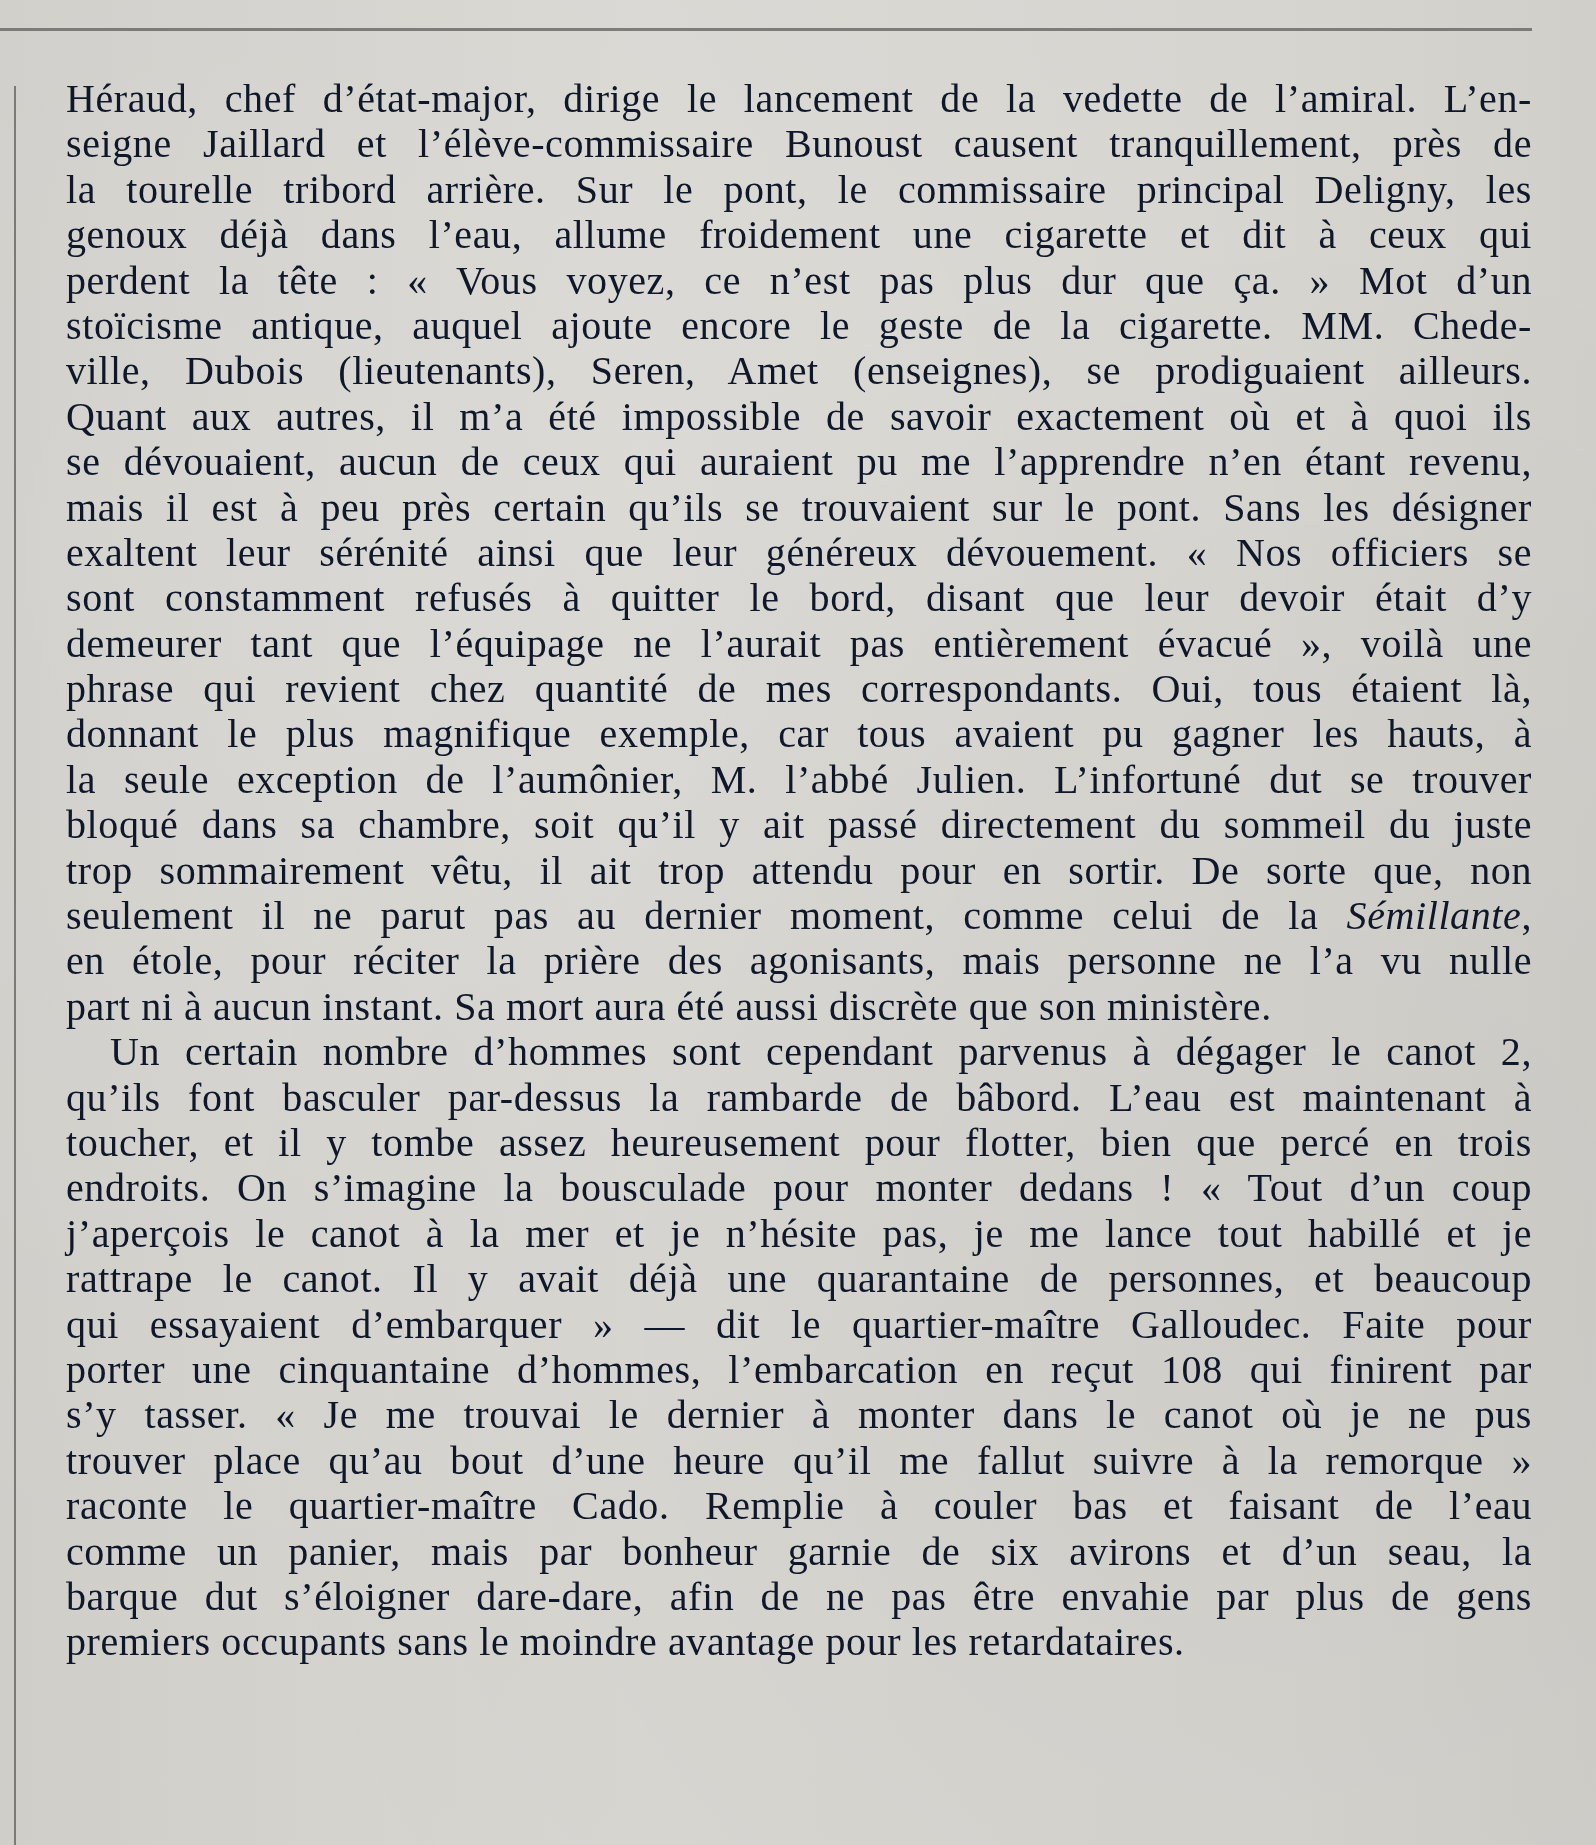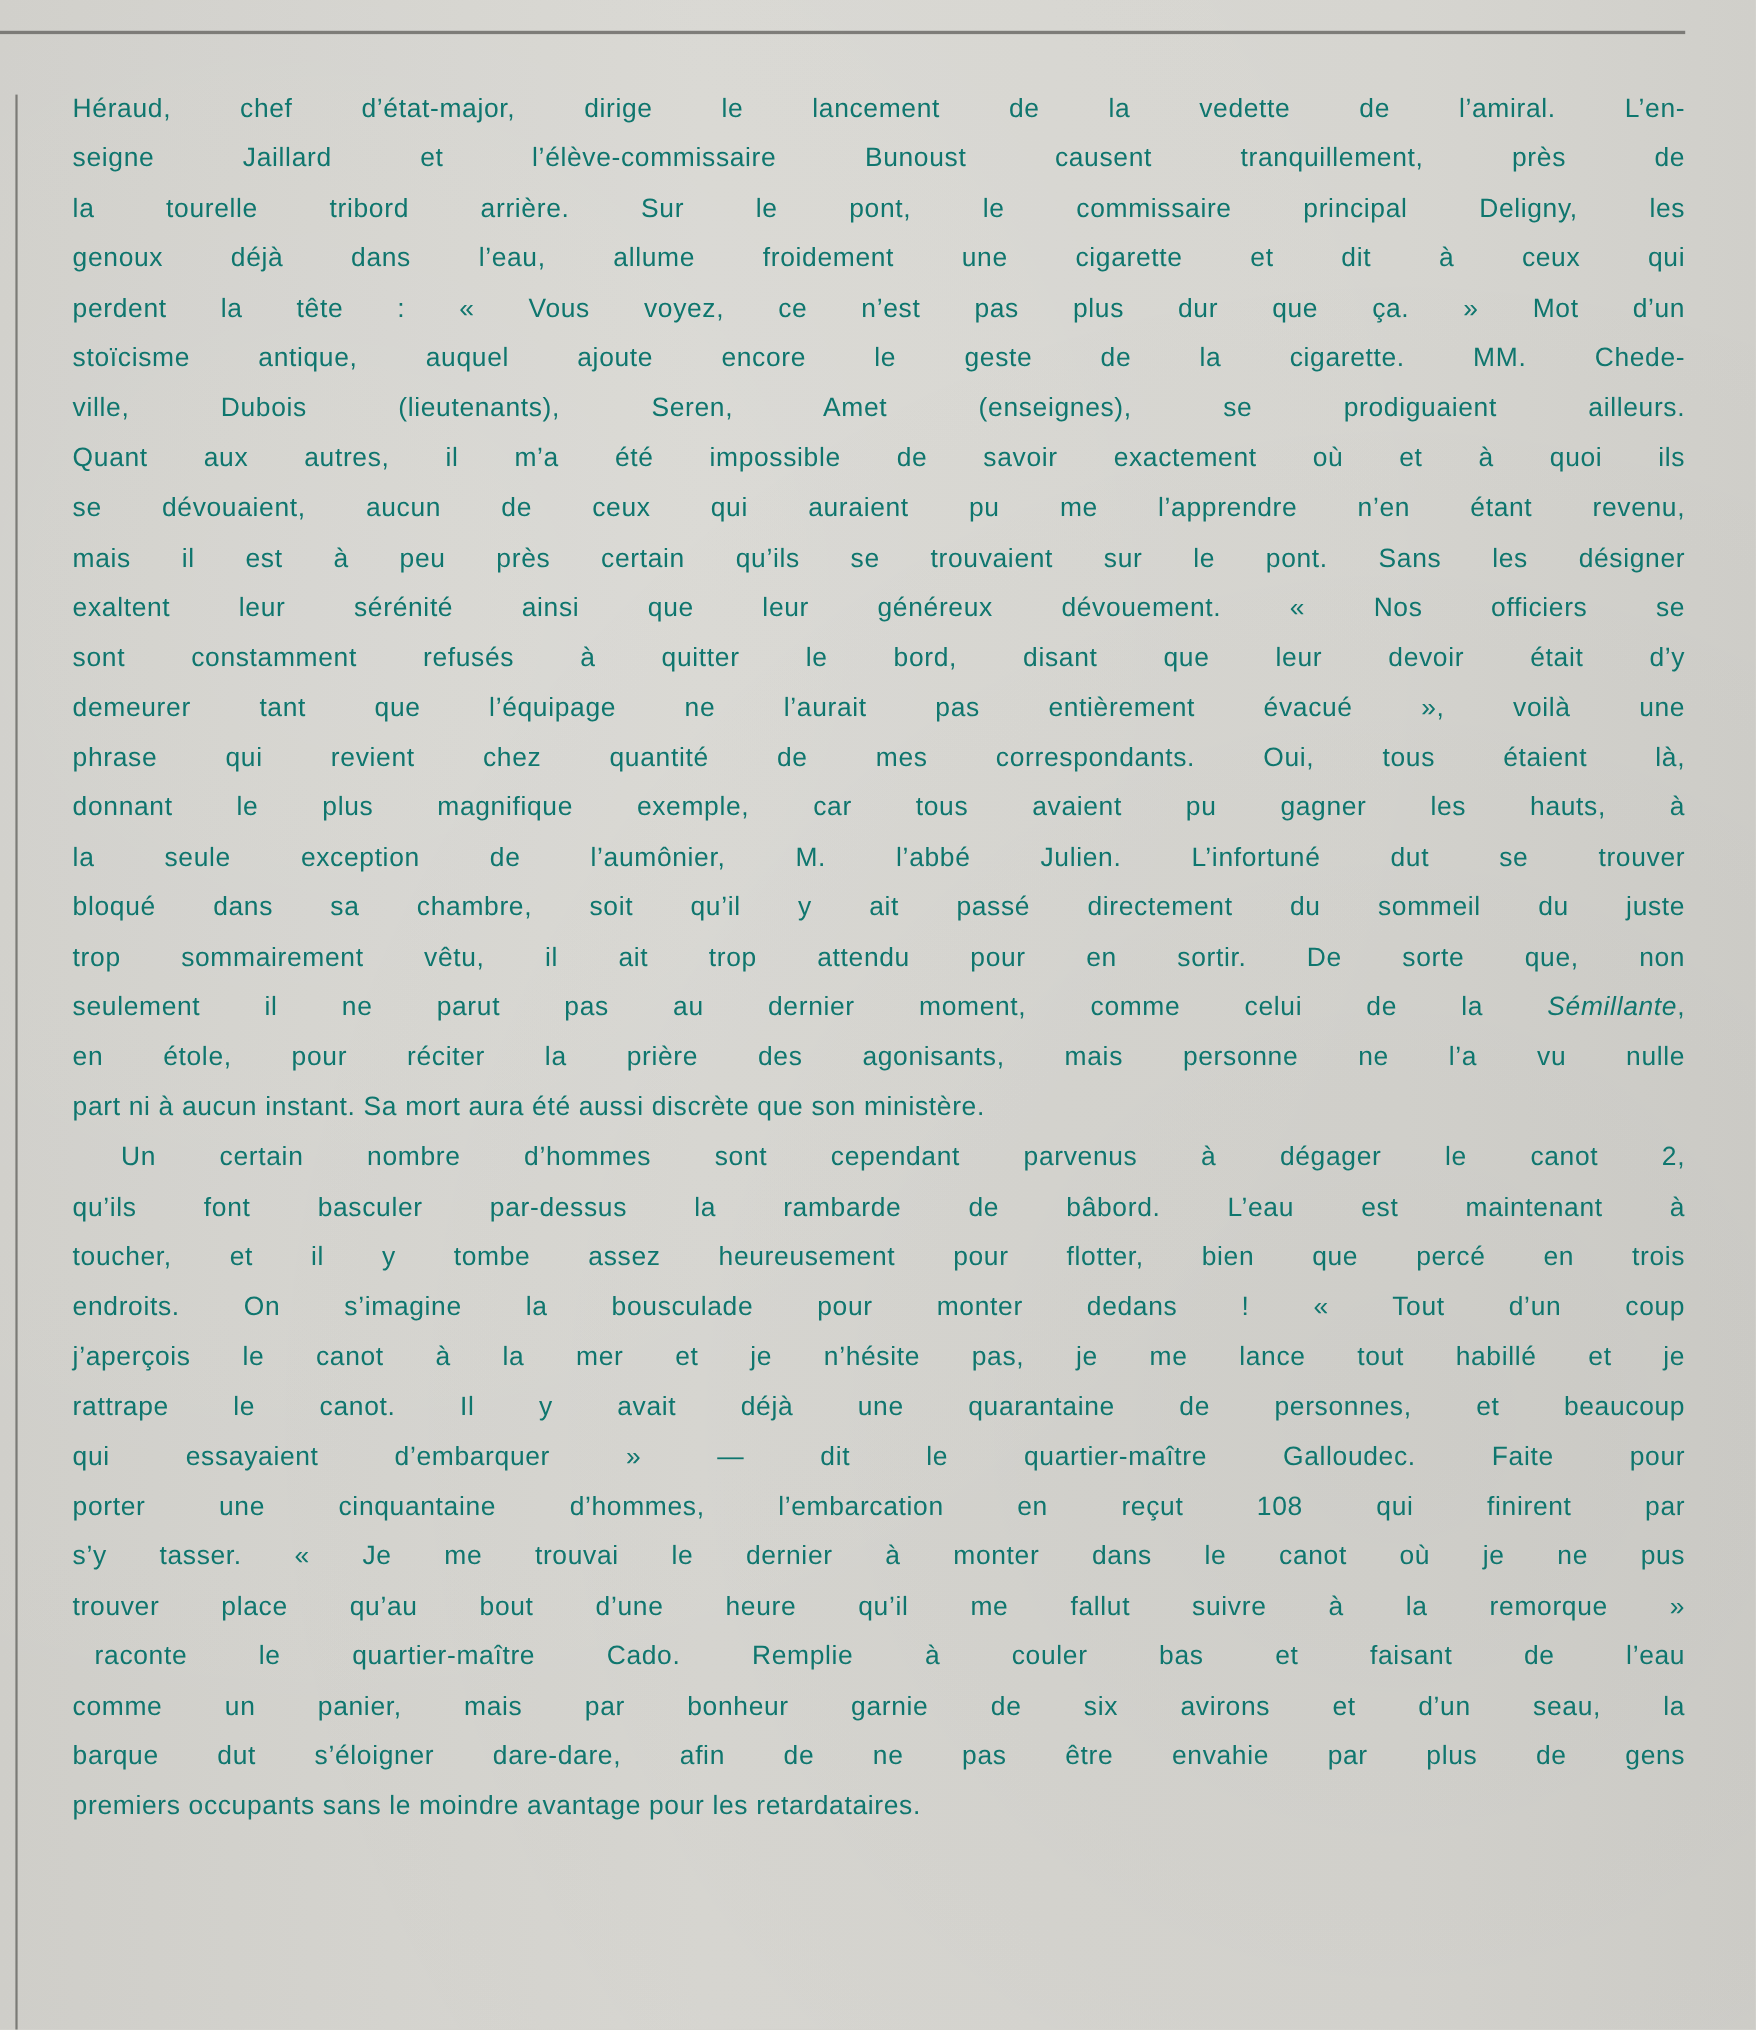--- a/index.html
+++ b/index.html
@@ -38,23 +38,23 @@
     width: 2px;
     height: 1760px;
     background: #5e5d5a;
     opacity: 0.75;
   }
   .page-text {
     position: absolute;
     left: 66px;
     top: 76px;
     width: 1466px;
-    color: #0f766e;
-    font-family: Liberation Sans, sans-serif;
-    font-size: 24px;
+    color: #0f172a;
+    font-family: Liberation Serif, serif;
+    font-size: 40px;
     line-height: 45.4px;
     letter-spacing: 0.6px;
   }
   .line {
     display: block;
     white-space: nowrap;
     text-align: justify;
     text-align-last: justify;
     height: 45.4px;
   }
@@ -103,18 +103,18 @@
     <span class="line indent" style="display: block; width: auto;">Un certain nombre d’hommes sont cependant parvenus à dégager le canot 2,</span>
     <span class="line" style="display: block; width: auto;">qu’ils font basculer par-dessus la rambarde de bâbord. L’eau est maintenant à</span>
     <span class="line" style="display: block; width: auto;">toucher, et il y tombe assez heureusement pour flotter, bien que percé en trois</span>
     <span class="line" style="display: block; width: auto;">endroits. On s’imagine la bousculade pour monter dedans ! « Tout d’un coup</span>
     <span class="line" style="display: block; width: auto;">j’aperçois le canot à la mer et je n’hésite pas, je me lance tout habillé et je</span>
     <span class="line" style="display: block; width: auto;">rattrape le canot. Il y avait déjà une quarantaine de personnes, et beaucoup</span>
     <span class="line" style="display: block; width: auto;">qui essayaient d’embarquer » — dit le quartier-maître Galloudec. Faite pour</span>
     <span class="line" style="display: block; width: auto;">porter une cinquantaine d’hommes, l’embarcation en reçut 108 qui finirent par</span>
     <span class="line" style="display: block; width: auto;">s’y tasser. « Je me trouvai le dernier à monter dans le canot où je ne pus</span>
     <span class="line" style="display: block; width: auto;">trouver place qu’au bout d’une heure qu’il me fallut suivre à la remorque »</span>
-    <span class="line" style="display: block; width: auto; margin-left: 20px;">raconte le quartier-maître Cado. Remplie à couler bas et faisant de l’eau</span>
+    <span class="line" style="display: block; width: auto;">raconte le quartier-maître Cado. Remplie à couler bas et faisant de l’eau</span>
     <span class="line" style="display: block; width: auto;">comme un panier, mais par bonheur garnie de six avirons et d’un seau, la</span>
     <span class="line" style="display: block; width: auto;">barque dut s’éloigner dare-dare, afin de ne pas être envahie par plus de gens</span>
     <span class="line last" style="display: block; width: auto;">premiers occupants sans le moindre avantage pour les retardataires.</span>
   </div>
 </div>
 
 </body></html>

